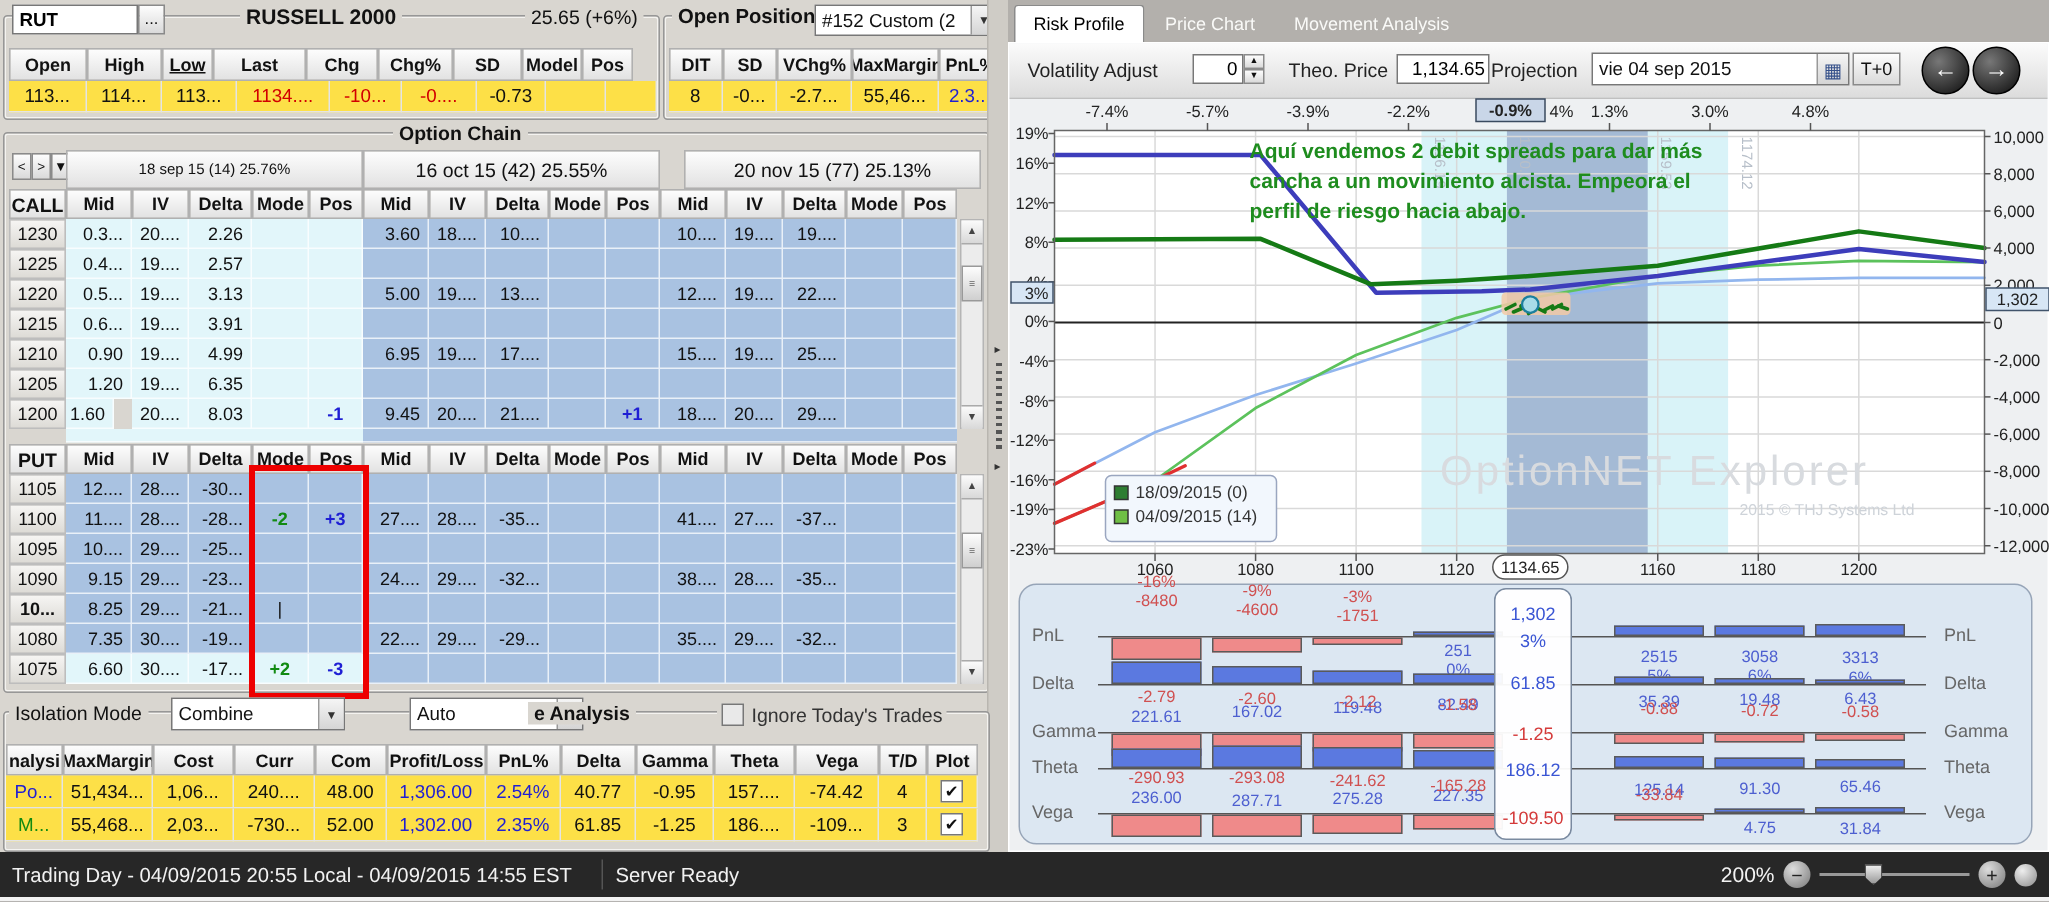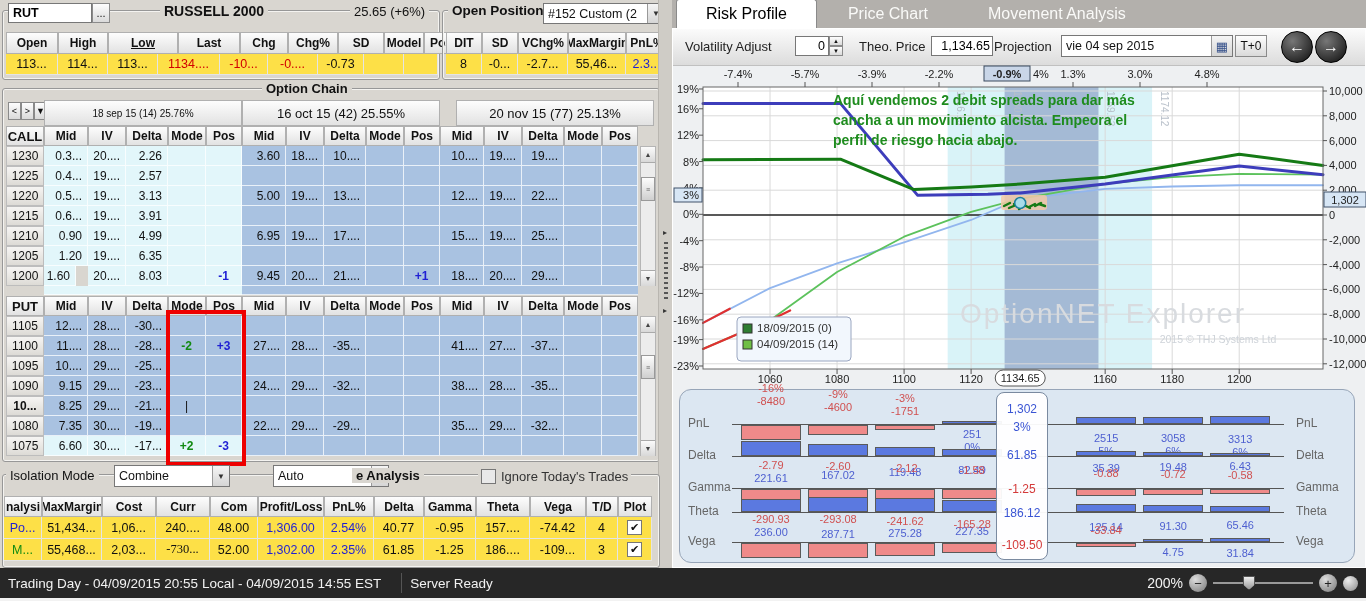--- a/index.html
+++ b/index.html
@@ -18,21 +18,21 @@
 .modetx{color:#128a12;font-weight:bold;}
 .postx{color:#1f1fd4;font-weight:bold;}
 .redtx{color:#d20000;}
 .bluetx{color:#1f1fd4;}
 .inp{background:#fff;border:1px solid #777;box-sizing:border-box;font-family:"Liberation Sans",sans-serif;font-size:12.5px;}
 .btn{background:linear-gradient(#fdfdfd,#dadada);border:1px solid #8a8a8a;box-sizing:border-box;display:flex;align-items:center;justify-content:center;font-size:11px;cursor:default;}
 .ddl{position:absolute;background:#fff;border:1px solid #777;box-sizing:border-box;display:flex;align-items:center;}
 .ddl .tx{flex:1;padding-left:4px;font-size:12.5px;white-space:nowrap;overflow:hidden;}
 .ddl .ar{width:16px;align-self:stretch;background:linear-gradient(#f5f5f5,#d5d5d5);border-left:1px solid #999;display:flex;align-items:center;justify-content:center;font-size:8px;color:#333;}
 .tabstrip{position:absolute;left:672px;top:0;width:694px;height:28px;background:#b3b0ac;display:flex;align-items:flex-end;padding-left:4px;box-sizing:border-box;}
-.tab{padding:5px 29px;font-size:16px;color:#fafaf8;margin-right:2px;white-space:nowrap;}
+.tab{padding:5px 12px;font-size:12px;color:#fafaf8;margin-right:2px;white-space:nowrap;}
 .tab.active{background:#fff;border:1px solid #8a8a8a;border-bottom:none;border-radius:3px 3px 0 0;color:#000;}
 .body{position:absolute;left:672px;top:28px;width:694px;height:540px;background:#eef0f2;border:1px solid #fff;box-sizing:border-box;}
 .toolbar{position:absolute;left:0;top:0;width:100%;height:36px;background:linear-gradient(#fbfbfb,#dcdcdc);border-bottom:1px solid #c0c0c0;}
 .tlabel{position:absolute;font-size:13px;color:#222;white-space:nowrap;}
 .roundbtn{position:absolute;width:30px;height:30px;border-radius:50%;background:radial-gradient(circle at 35% 30%,#777,#0c0c0c);border:1px solid #000;color:#fff;display:flex;align-items:center;justify-content:center;font-size:16px;font-weight:bold;}
 .statusbar{position:absolute;left:0;top:568px;width:1366px;height:30px;background:#272727;color:#f2f2f2;font-size:13.5px;display:flex;align-items:center;}
 .sep{width:1px;height:20px;background:#555;margin:0 8px;}
 .sbar{position:absolute;width:16px;background:#ececec;border:1px solid #b5b5b5;box-sizing:border-box;}
 .sbtn{position:absolute;left:0;width:14px;height:15px;background:linear-gradient(#fbfbfb,#d8d8d8);border-bottom:1px solid #aaa;display:flex;align-items:center;justify-content:center;font-size:7px;color:#444;}
 .sthumb{position:absolute;left:0;width:14px;background:linear-gradient(#fdfdfd,#cfcfcf);border:1px solid #999;box-sizing:border-box;display:flex;align-items:center;justify-content:center;font-size:7px;color:#666;}
@@ -48,21 +48,21 @@
 
   <div class="grp" style="left:2px;top:10px;width:436px;height:68px;"></div>
   <input class="inp abs" style="left: 8px; top: 3px; width: 84px; height: 20px; padding-left: 4px; font-weight: bold;" value="RUT">
   <div class="btn abs" style="left:92px;top:3px;width:18px;height:20px;">...</div>
   <div class="legend" style="left:160px;top:3px;font-size:14px;">RUSSELL 2000</div>
   <div class="legend" style="left:350px;top:4px;font-weight:normal;">25.65 (+6%)</div>
   <div id="quote-table" class="abs" style="left:6px;top:32px;">
       <div style="display: flex;">
         <div class="hcell" style="width: 52px; height: 22px;">Open</div>
         <div class="hcell" style="width: 50px; height: 22px;">High</div>
-        <div class="hcell" style="width: 70px; height: 22px; text-decoration: underline;">Low</div>
+        <div class="hcell" style="width: 34px; height: 22px; text-decoration: underline;">Low</div>
         <div class="hcell" style="width: 62px; height: 22px;">Last</div>
         <div class="hcell" style="width: 48px; height: 22px;">Chg</div>
         <div class="hcell" style="width: 50px; height: 22px;">Chg%</div>
         <div class="hcell" style="width: 46px; height: 22px;">SD</div>
         <div class="hcell" style="width: 40px; height: 22px;">Model</div>
         <div class="hcell" style="width: 34px; height: 22px;">Pos</div>
       </div>
       <div style="display: flex;">
         <div class="vcell " style="width: 52px; height: 21px;">113...</div>
         <div class="vcell " style="width: 50px; height: 21px;">114...</div>
@@ -431,21 +431,21 @@
         <div class="vcell" style="width: 56px; height: 22px;">-74.42</div>
         <div class="vcell" style="width: 32px; height: 22px;">4</div>
         <div class="vcell" style="width: 34px; height: 22px;">
           <div class="chk">✔</div>
         </div>
       </div>
       <div style="display: flex;">
         <div class="vcell" style="width: 38px; height: 22px; color: rgb(18, 138, 18);">M...</div>
         <div class="vcell" style="width: 60px; height: 22px;">55,468...</div>
         <div class="vcell" style="width: 54px; height: 22px;">2,03...</div>
-        <div class="vcell" style="width: 54px; height: 22px; font-family: Liberation Serif, serif;">-730...</div>
+        <div class="vcell" style="width: 54px; height: 22px;">-730...</div>
         <div class="vcell" style="width: 48px; height: 22px;">52.00</div>
         <div class="vcell bluetx" style="width: 66px; height: 22px;">1,302.00</div>
         <div class="vcell bluetx" style="width: 50px; height: 22px;">2.35%</div>
         <div class="vcell" style="width: 50px; height: 22px;">61.85</div>
         <div class="vcell" style="width: 52px; height: 22px;">-1.25</div>
         <div class="vcell" style="width: 54px; height: 22px;">186....</div>
         <div class="vcell" style="width: 56px; height: 22px;">-109...</div>
         <div class="vcell" style="width: 32px; height: 22px;">3</div>
         <div class="vcell" style="width: 34px; height: 22px;">
           <div class="chk">✔</div>

